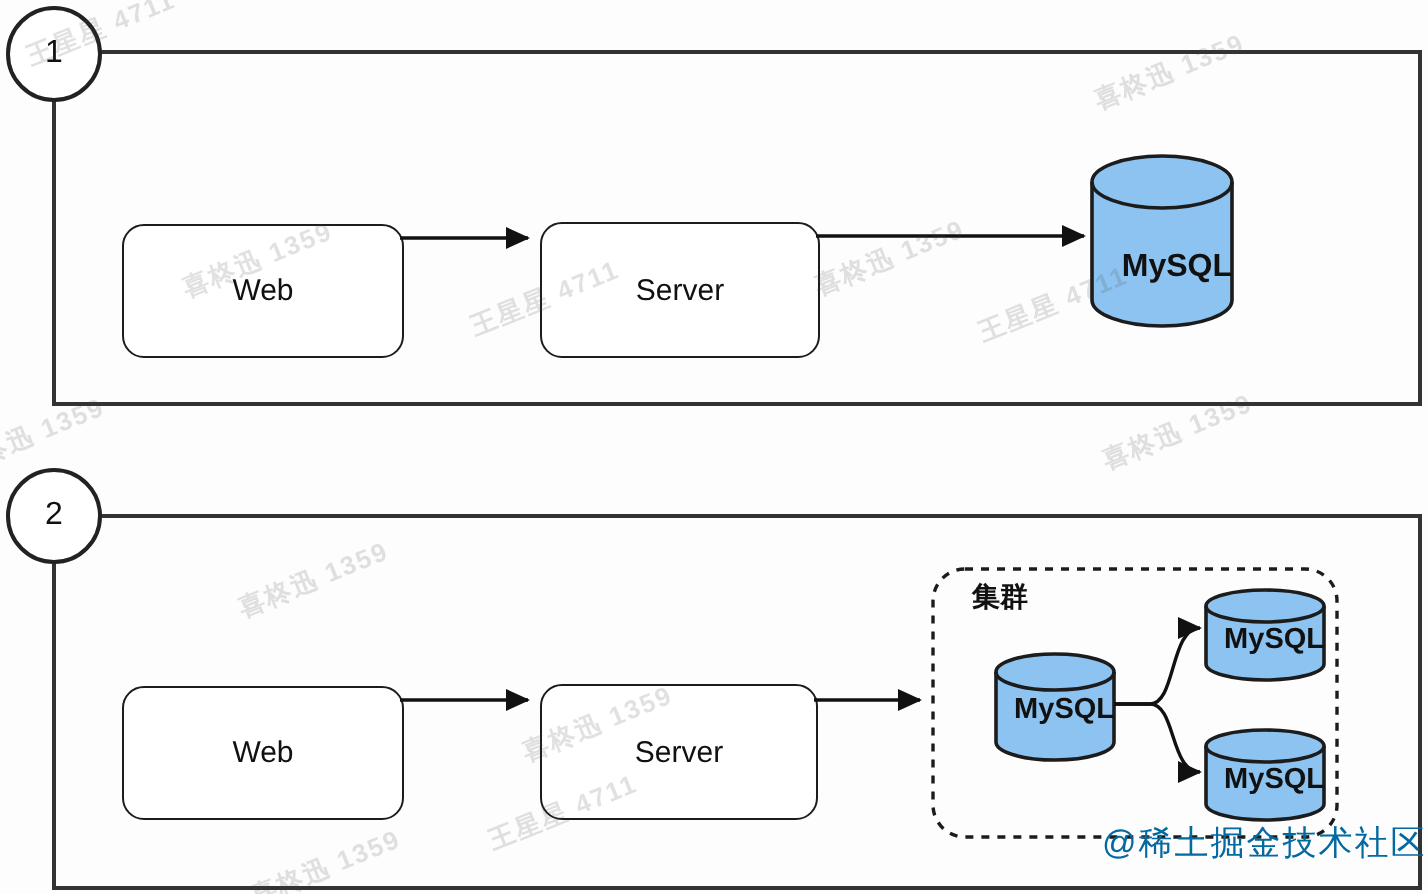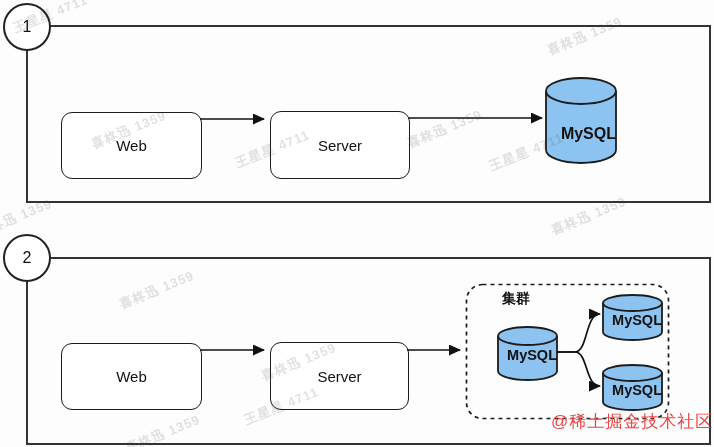--- a/index.html
+++ b/index.html
@@ -40,31 +40,31 @@
   .cyl-label{
     position:absolute;z-index:5;text-align:right;
     font-weight:600;color:#111;
   }
   .cyl-label-main{left:546px;top:125px;width:70px;font-size:16px;}
   .cyl-label-cl-main{left:498px;top:347px;width:59px;font-size:14.5px;}
   .cyl-label-cl-top{left:603px;top:312px;width:59px;font-size:14.5px;}
   .cyl-label-cl-bottom{left:603px;top:382px;width:59px;font-size:14.5px;}
   .cluster-title{
     position:absolute;left:486px;top:290px;z-index:5;
-    font-size:14px;font-weight:600;color:#111;margin-left:16px;
+    font-size:14px;font-weight:600;color:#111;
   }
   
   .wm{
     position:absolute;z-index:8;pointer-events:none;white-space:nowrap;
     font-size:13px;letter-spacing:1px;color:rgba(70,70,70,0.16);
     transform:rotate(-22deg);transform-origin:left center;font-weight:600;
   }
   .credit{
     position:absolute;left:551px;top:410px;z-index:9;pointer-events:none;
-    font-size:17px;letter-spacing:1px;color:#ef4444;white-space:nowrap;
+    font-size:17px;letter-spacing:1px;color:#0369a1;white-space:nowrap;
   }
 </style>
 </head>
 <body>
 
 <div class="stage">
 
   <div class="wm" style="left:14px;top:20px">王星星 4711</div>
   <div class="wm" style="left:548px;top:42px">喜柊迅 1359</div>
   <div class="wm" style="left:92px;top:136px">喜柊迅 1359</div>

